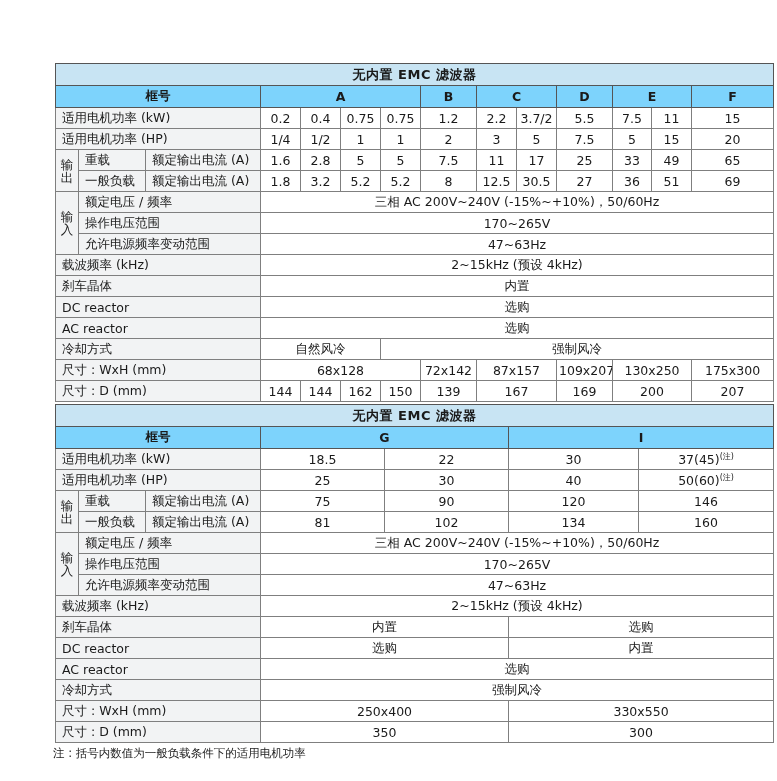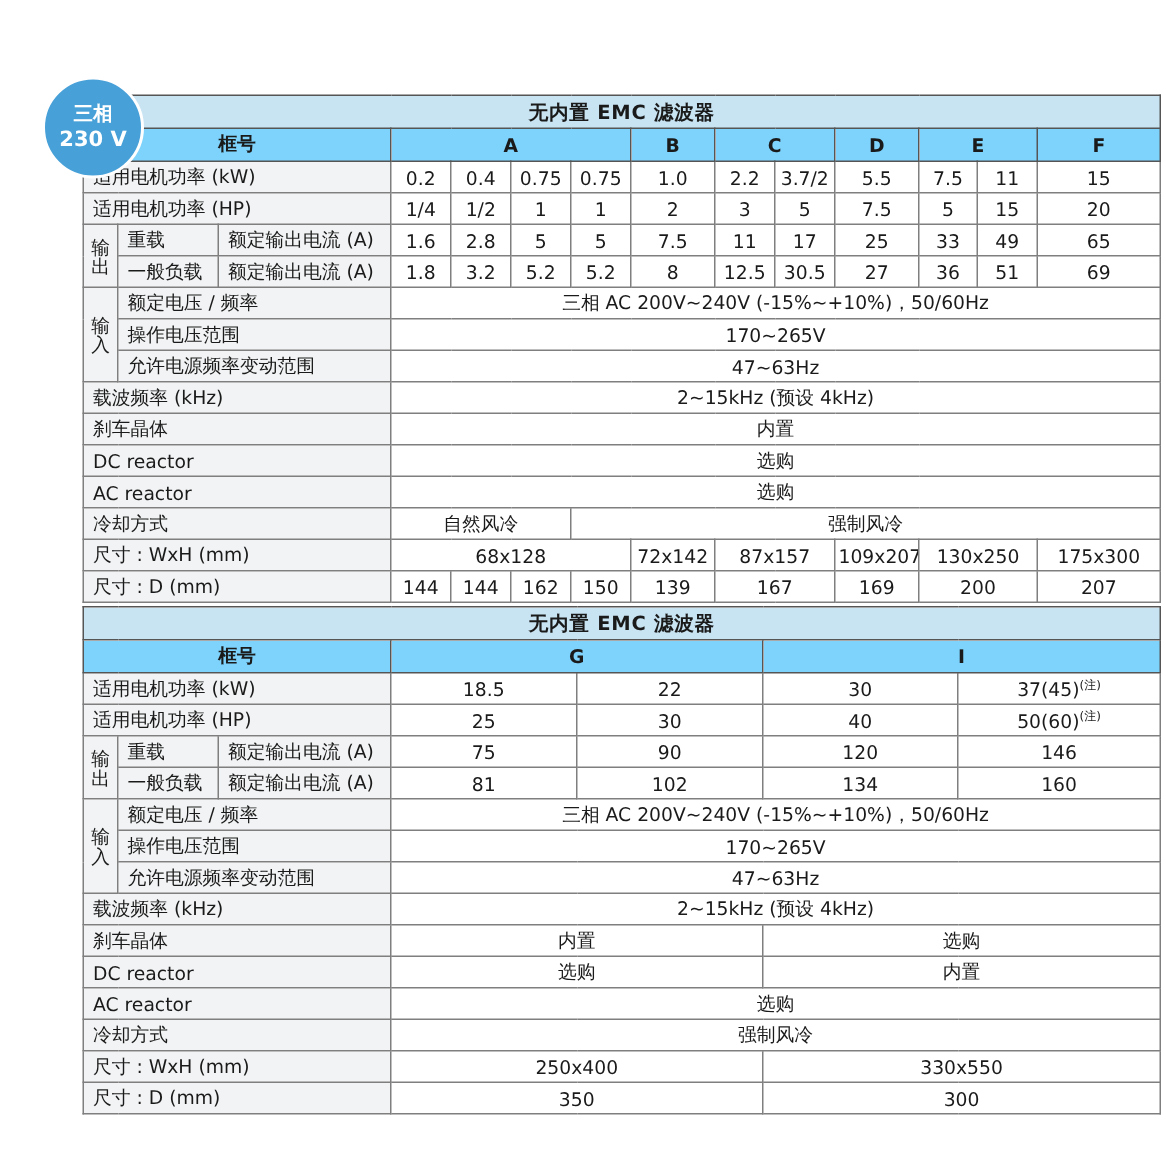--- a/index.html
+++ b/index.html
@@ -63,21 +63,21 @@
       <td>D</td>
       <td colspan="2">E</td>
       <td>F</td>
     </tr>
     <tr>
       <td class="lbl" colspan="3">适用电机功率 (kW)</td>
       <td>0.2</td>
       <td>0.4</td>
       <td>0.75</td>
       <td>0.75</td>
-      <td>1.0</td>
+      <td>1.2</td>
       <td>2.2</td>
       <td>3.7/2</td>
       <td>5.5</td>
       <td>7.5</td>
       <td>11</td>
       <td>15</td>
     </tr>
     <tr>
       <td class="lbl" colspan="3">适用电机功率 (HP)</td>
       <td>1/4</td>
@@ -276,18 +276,15 @@
       <td colspan="2">330x550</td>
     </tr>
     <tr>
       <td class="lbl" colspan="3">尺寸 : D (mm)</td>
       <td colspan="2">350</td>
       <td colspan="2">300</td>
     </tr>
   </tbody>
     </table>
 
-  <div class="badge">
-    <span class="l1">三相</span>
-    <span class="l2">230 V</span>
-  </div>
-
+
+  <div class="footnote">注 : 括号内数值为一般负载条件下的适用电机功率</div>
 </div>
 
 </body></html>

